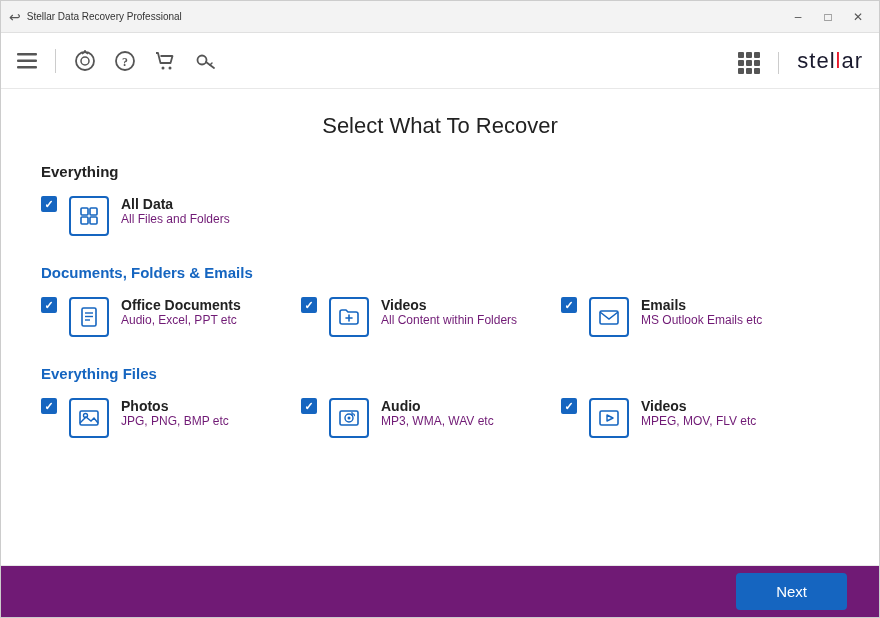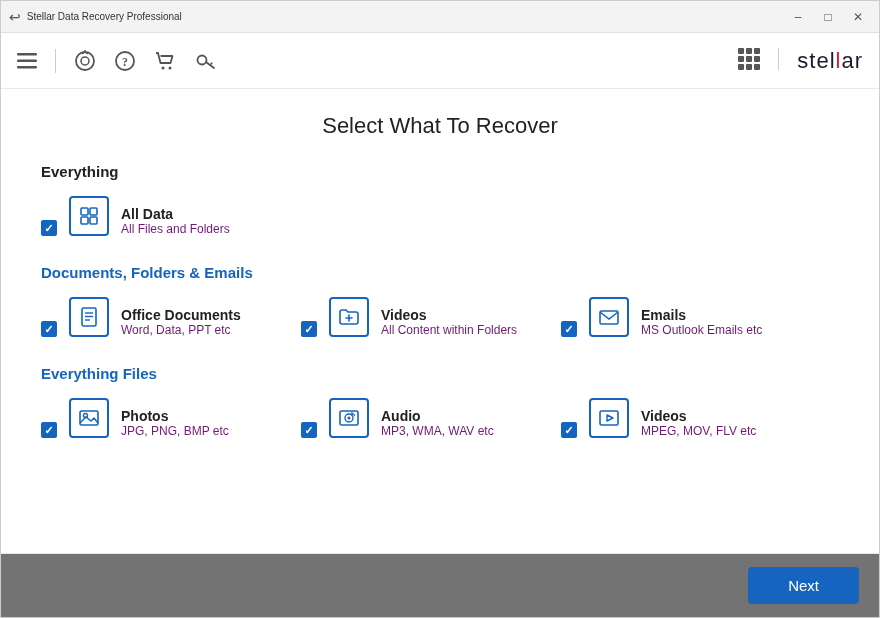--- a/index.html
+++ b/index.html
@@ -77,21 +77,21 @@
       height: 24px;
       background: #ccc;
     }
     .toolbar-right {
       display: flex;
       align-items: center;
       gap: 10px;
     }
     .stellar-logo {
       display: flex;
-      align-items: flex-start;
+      align-items: flex-end;
       gap: 18px;
     }
     .stellar-logo .grid-icon {
       display: grid;
       grid-template-columns: repeat(3, 6px);
       gap: 2px;
     }
     .stellar-logo .grid-dot {
       width: 6px;
       height: 6px;
@@ -138,21 +138,21 @@
     }
 
     
     .items-grid {
       display: flex;
       gap: 40px;
       margin-bottom: 8px;
     }
     .item-row {
       display: flex;
-      align-items: flex-end;
+      align-items: flex-start;
       gap: 12px;
       min-width: 220px;
     }
     .checkbox-wrap {
       display: flex;
       align-items: center;
       gap: 6px;
     }
     .checkbox {
       width: 16px;
@@ -194,27 +194,27 @@
       color: #701a75;
     }
 
     
     .section-block {
       margin-bottom: 28px;
     }
 
     
     .footer {
-      height: 64px;
-      background: #737373;
+      height: 52px;
+      background: #701a75;
       border-top: 1px solid #e8e8e8;
       display: flex;
       align-items: center;
       justify-content: flex-end;
-      padding: 0 20px;
+      padding: 0 32px;
       flex-shrink: 0;
     }
     .next-button {
       background: #1565c0;
       color: #fff;
       border: none;
       border-radius: 4px;
       padding: 10px 40px;
       font-size: 15px;
       cursor: pointer;
@@ -331,21 +331,21 @@
         <div class="item-icon">
           <svg width="22" height="22" viewBox="0 0 22 22" fill="none">
             <rect x="4" y="2" width="14" height="18" rx="1.5" stroke="#1565c0" stroke-width="1.6" fill="none"></rect>
             <line x1="7" y1="7" x2="15" y2="7" stroke="#1565c0" stroke-width="1.4"></line>
             <line x1="7" y1="10.5" x2="15" y2="10.5" stroke="#1565c0" stroke-width="1.4"></line>
             <line x1="7" y1="14" x2="12" y2="14" stroke="#1565c0" stroke-width="1.4"></line>
           </svg>
         </div>
         <div class="item-text">
           <div class="item-label">Office Documents</div>
-          <div class="item-sublabel">Word, Data, PPT etc</div>
+          <div class="item-sublabel">Audio, Excel, PPT etc</div>
         </div>
       </div>
 
       <div class="item-row">
         <div class="checkbox-wrap">
           <div class="checkbox"></div>
         </div>
         <div class="item-icon">
           <svg width="22" height="22" viewBox="0 0 22 22" fill="none">
             <path d="M2 6a2 2 0 012-2h4l2 2h8a2 2 0 012 2v8a2 2 0 01-2 2H4a2 2 0 01-2-2V6z" stroke="#1565c0" stroke-width="1.6" fill="none"></path>

